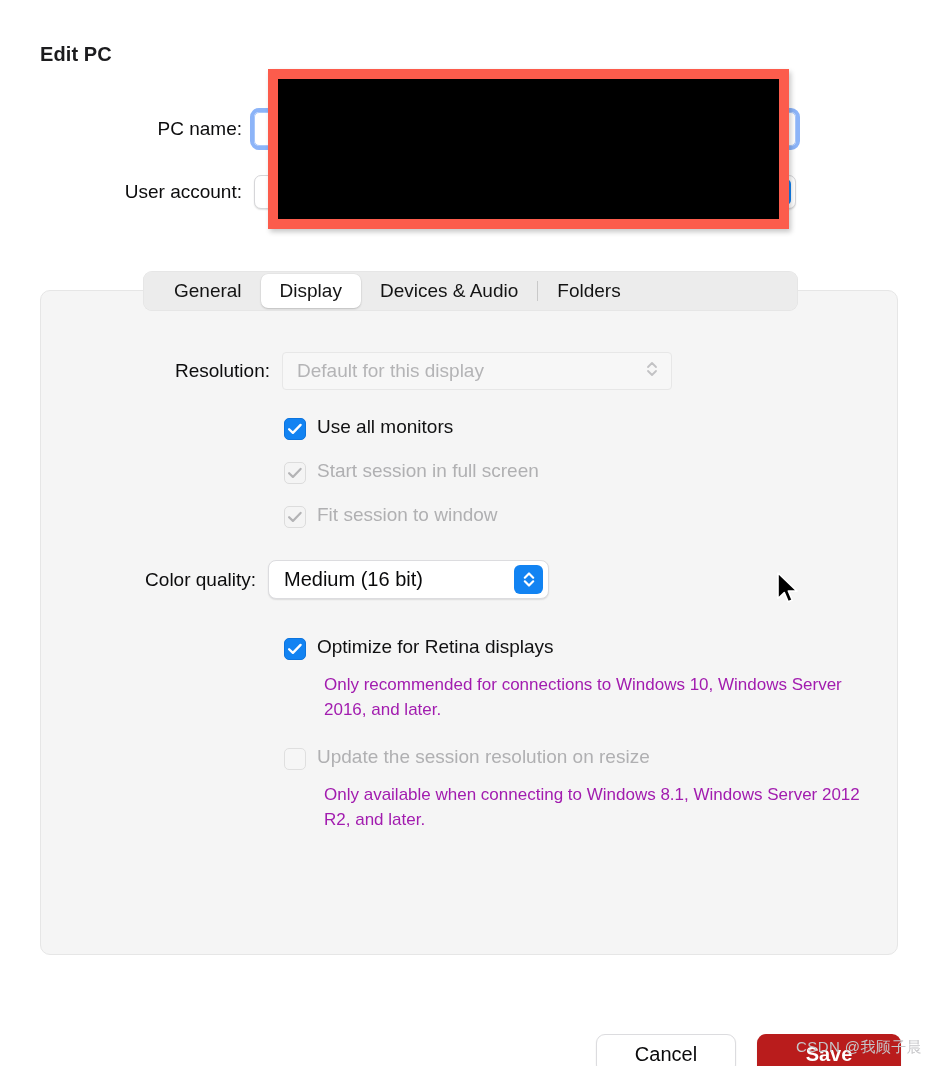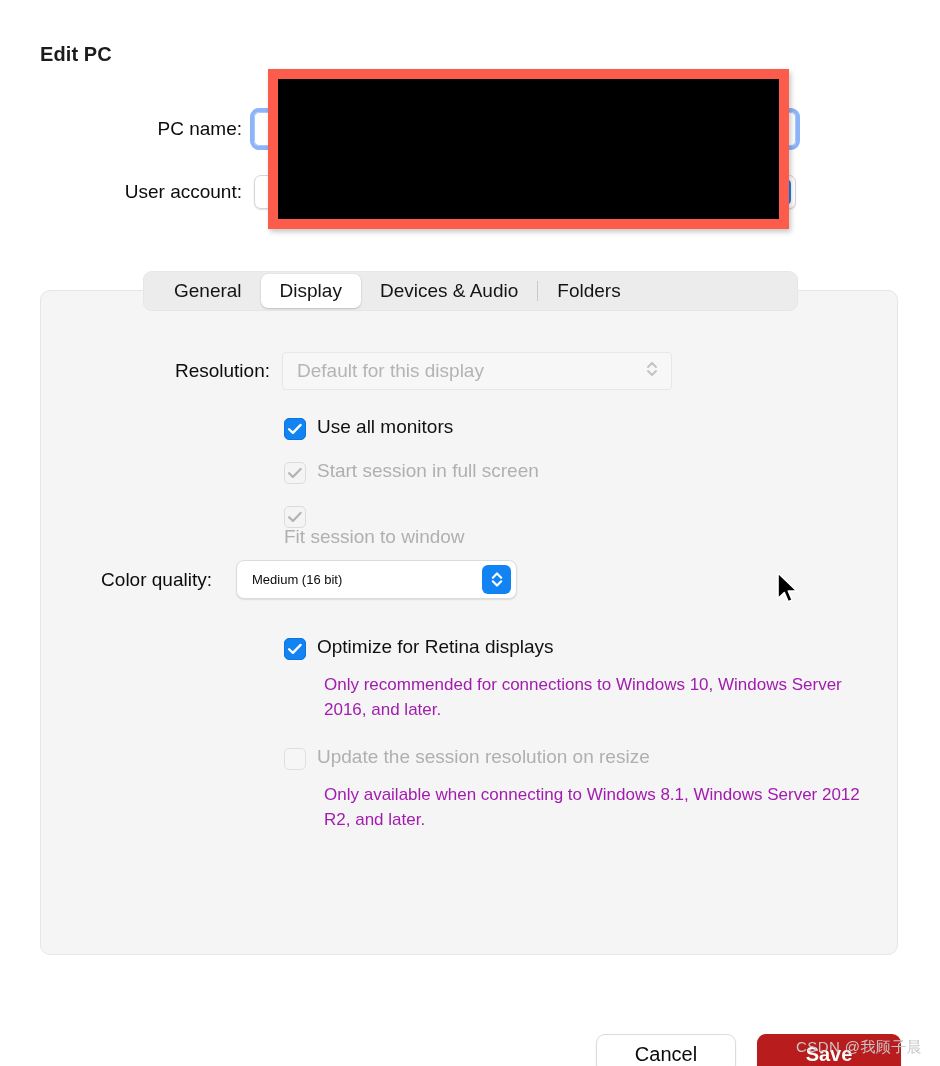--- a/index.html
+++ b/index.html
@@ -241,40 +241,40 @@
     position: absolute;
     left: 324px;
     font-size: 17px;
     line-height: 25px;
     color: #a21caf;
     width: 540px;
   }
 
   .row-color { left: 0px; top: 560px; }
   .color-label {
-    width: 236px;
+    width: 268px;
     text-align: right;
-    padding-right: 24px;
+    padding-right: 12px;
     box-sizing: border-box;
     font-size: 19px;
     color: #0c0c0d;
   }
   .popup-color {
     width: 281px;
     height: 39px;
     box-sizing: border-box;
     background: #ffffff;
     border: 1px solid #dcdcdf;
     border-radius: 8px;
     box-shadow: 0 1px 1.5px rgba(0,0,0,0.1);
     display: flex;
     align-items: center;
     justify-content: space-between;
     padding: 0 5px 0 15px;
-    font-size: 13px;
+    font-size: 20px;
     color: #0a0a0b;
   }
   .stepper-blue.lg {
     width: 29px;
     height: 29px;
     border-radius: 6px;
   }
 
   
   .btn {
@@ -389,21 +389,21 @@
 
   <div class="cb-row" style="top:460px;">
     <span class="cb checked-disabled">
       <svg width="15" height="12" viewBox="0 0 15 12" fill="none">
         <path d="M1.6 6.2 L5.4 9.9 L13.1 1.9" stroke="#b3b3b5" stroke-width="2.2" stroke-linecap="round" stroke-linejoin="round"></path>
       </svg>
     </span>
     <span class="cb-label disabled">Start session in full screen</span>
   </div>
 
-  <div class="cb-row" style="top:504px;flex-direction:column;">
+  <div class="cb-row" style="top:504px;">
     <span class="cb checked-disabled">
       <svg width="15" height="12" viewBox="0 0 15 12" fill="none">
         <path d="M1.6 6.2 L5.4 9.9 L13.1 1.9" stroke="#b3b3b5" stroke-width="2.2" stroke-linecap="round" stroke-linejoin="round"></path>
       </svg>
     </span>
     <span class="cb-label disabled">Fit session to window</span>
   </div>
 
   <div class="p-row row-color">
     <div class="color-label">Color quality:</div>

